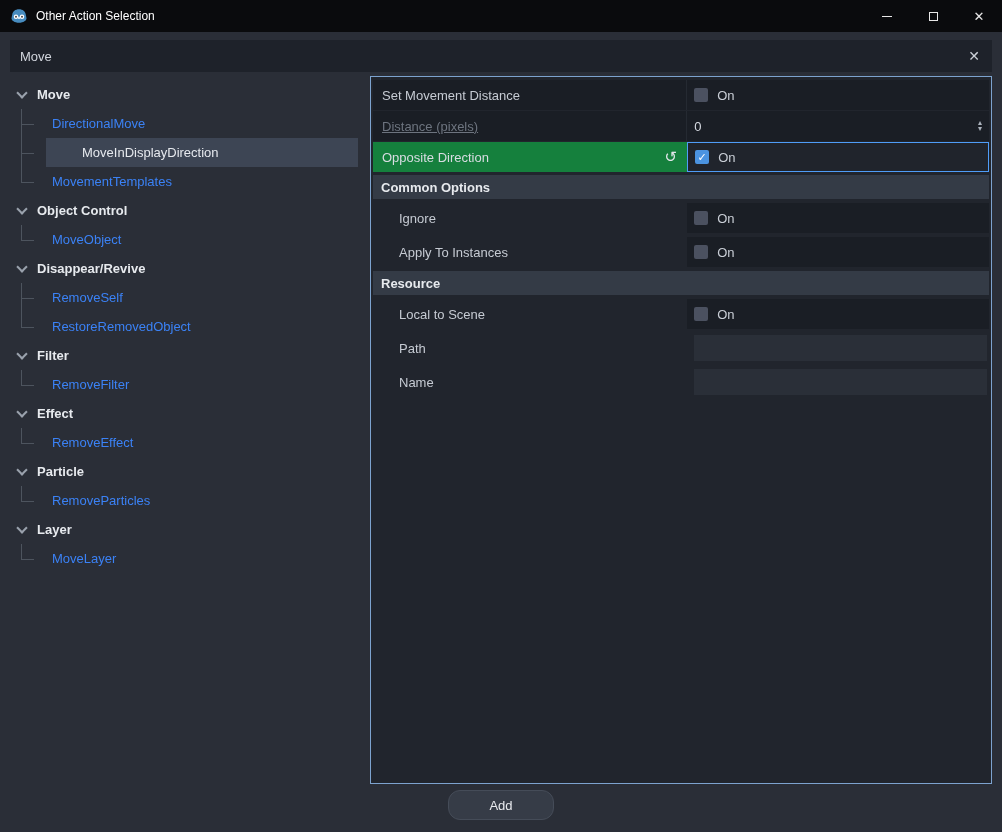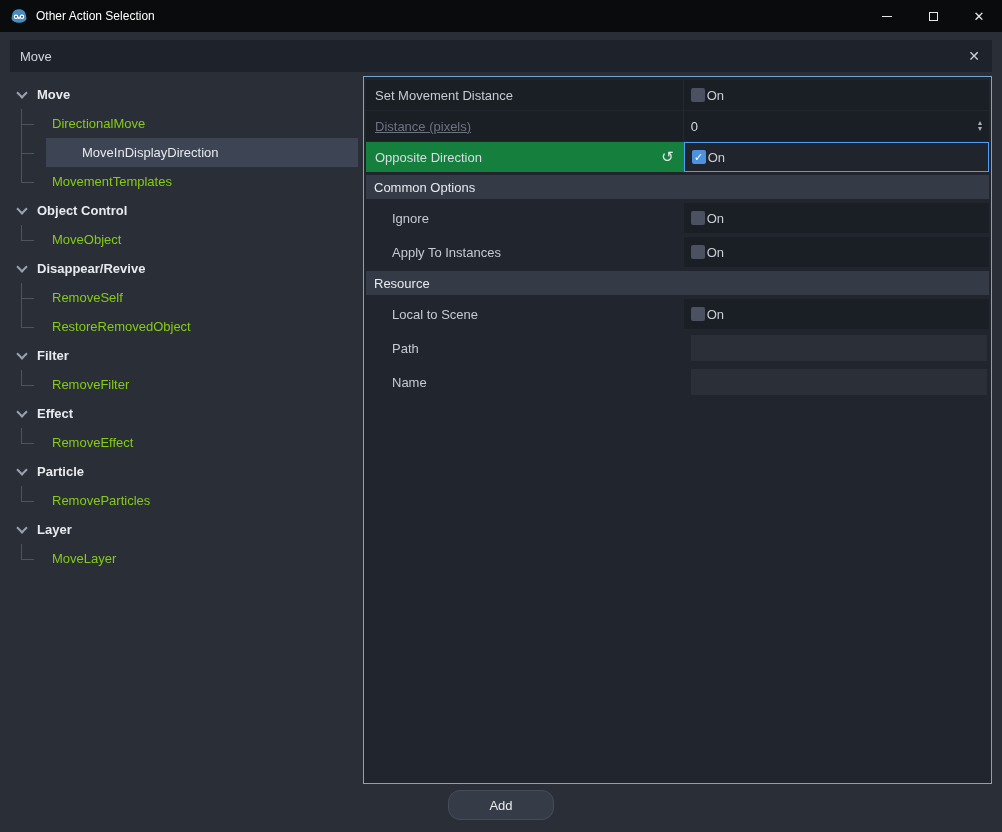--- a/index.html
+++ b/index.html
@@ -55,57 +55,57 @@
   .conn { width: 36px; position: relative; flex: 0 0 auto; }
   .conn::before {
     content: ""; position: absolute; left: 11px; top: 0; bottom: 0;
     border-left: 1px solid #4d545e;
   }
   .conn.last::before { bottom: 50%; }
   .conn::after {
     content: ""; position: absolute; left: 11px; top: 50%; width: 13px;
     border-top: 1px solid #4d545e;
   }
-  .t-clabel { flex: 1; display: flex; align-items: center; padding-left: 6px; color: #84cc16; }
+  .t-clabel { flex: 1; display: flex; align-items: center; padding-left: 6px; color: #3b82f6; }
   .t-child.selected .t-clabel { background: #3d4554; color: #e6e9ee; padding-left: 36px; }
 
   
   .inspector {
-    flex: 1; margin-left: 5px; background: #21252d;
+    flex: 1; margin-left: 12px; background: #21252d;
     border: 1px solid #7da3cf; padding: 3px 2px; overflow: hidden;
   }
   .prop-row { display: flex; height: 30px; margin-bottom: 1px; }
   .prop-row.spaced { margin-top: 4px; margin-bottom: 4px; }
   .p-label {
     width: 51%; display: flex; align-items: center; padding-left: 9px;
     color: #c6cbd3; position: relative; flex: 0 0 auto;
   }
   .p-label.indent { padding-left: 26px; }
   .p-label.disabled { color: #6d747f; text-decoration: underline; }
   .p-label.highlight { background: #15803d; color: #d8dce2; }
   .revert { position: absolute; right: 10px; font-size: 15px; color: #e2e6ea; cursor: default; }
-  .p-editor { flex: 1; display: flex; align-items: center; padding-left: 7px; gap: 2px; }
+  .p-editor { flex: 1; display: flex; align-items: center; padding-left: 7px; gap: 9px; }
   .row-dark .p-label, .row-dark .p-editor { background: #1a1e25; }
   .row-dark .p-label { border-right: 1px solid #252a32; }
   .ed-dark { background: #1a1e25; }
   .p-editor.focused { border: 1px solid #4f9df8; background: #20242c; }
   .cb {
     width: 14px; height: 14px; background: #4b5160; border-radius: 2px;
     flex: 0 0 auto; display: flex; align-items: center; justify-content: center;
   }
   .cb.checked { background: #4b93e0; }
   .cb.checked span { color: #ffffff; font-size: 11px; line-height: 1; }
   .onlab { color: #c9ced6; }
   .p-editor.spin { justify-content: space-between; padding-right: 7px; }
   .spinval { color: #d6dae1; }
   .spinner { display: flex; flex-direction: column; align-items: center; color: #aab1bb; cursor: default; }
   .spinner span { font-size: 8px; line-height: 6px; }
   .sect-header {
     height: 24px; background: #343b46; display: flex; align-items: center;
-    padding-left: 8px; font-weight: normal; color: #e7eaee; margin: 3px 0;
+    padding-left: 8px; font-weight: bold; color: #e7eaee; margin: 3px 0;
   }
   .line-edit {
     width: 100%; height: 26px; background: #2a2f38; border: none; outline: none;
     color: #d6dae1; margin-right: 2px; padding: 0 6px; font-family: inherit; font-size: 13px;
   }
 
   
   .footer { flex: 1; display: flex; justify-content: center; align-items: flex-start; padding-top: 6px; }
   .add-btn {
     width: 106px; height: 30px; background: #363c47; border: 1px solid #454c58;

